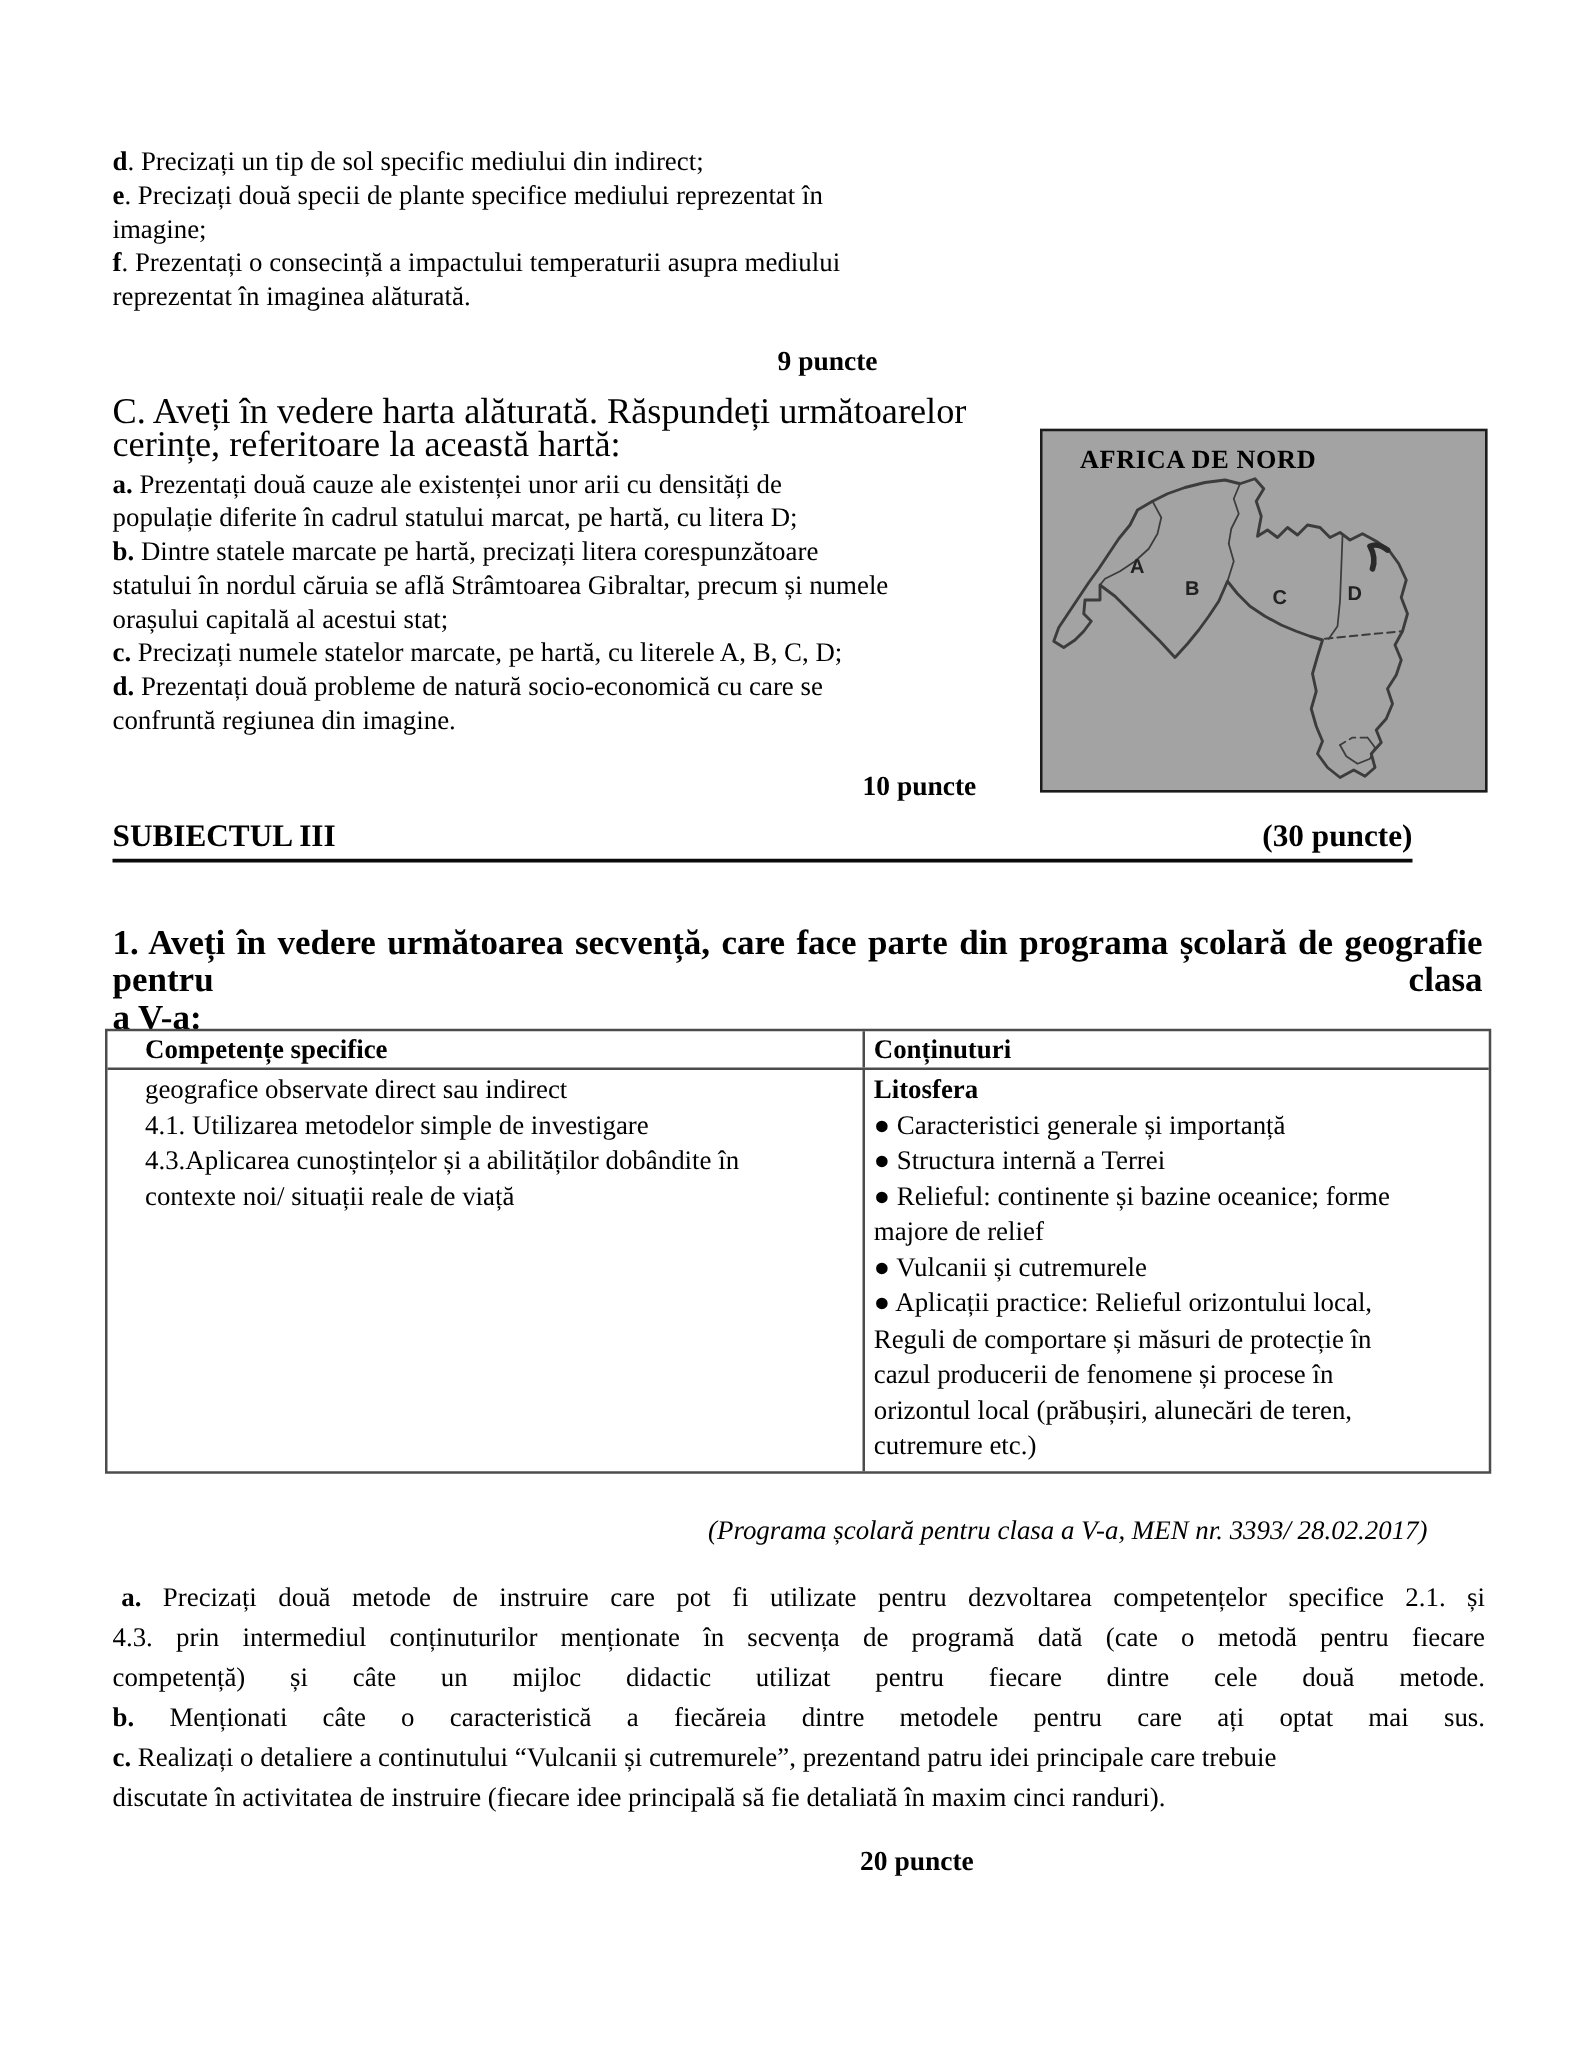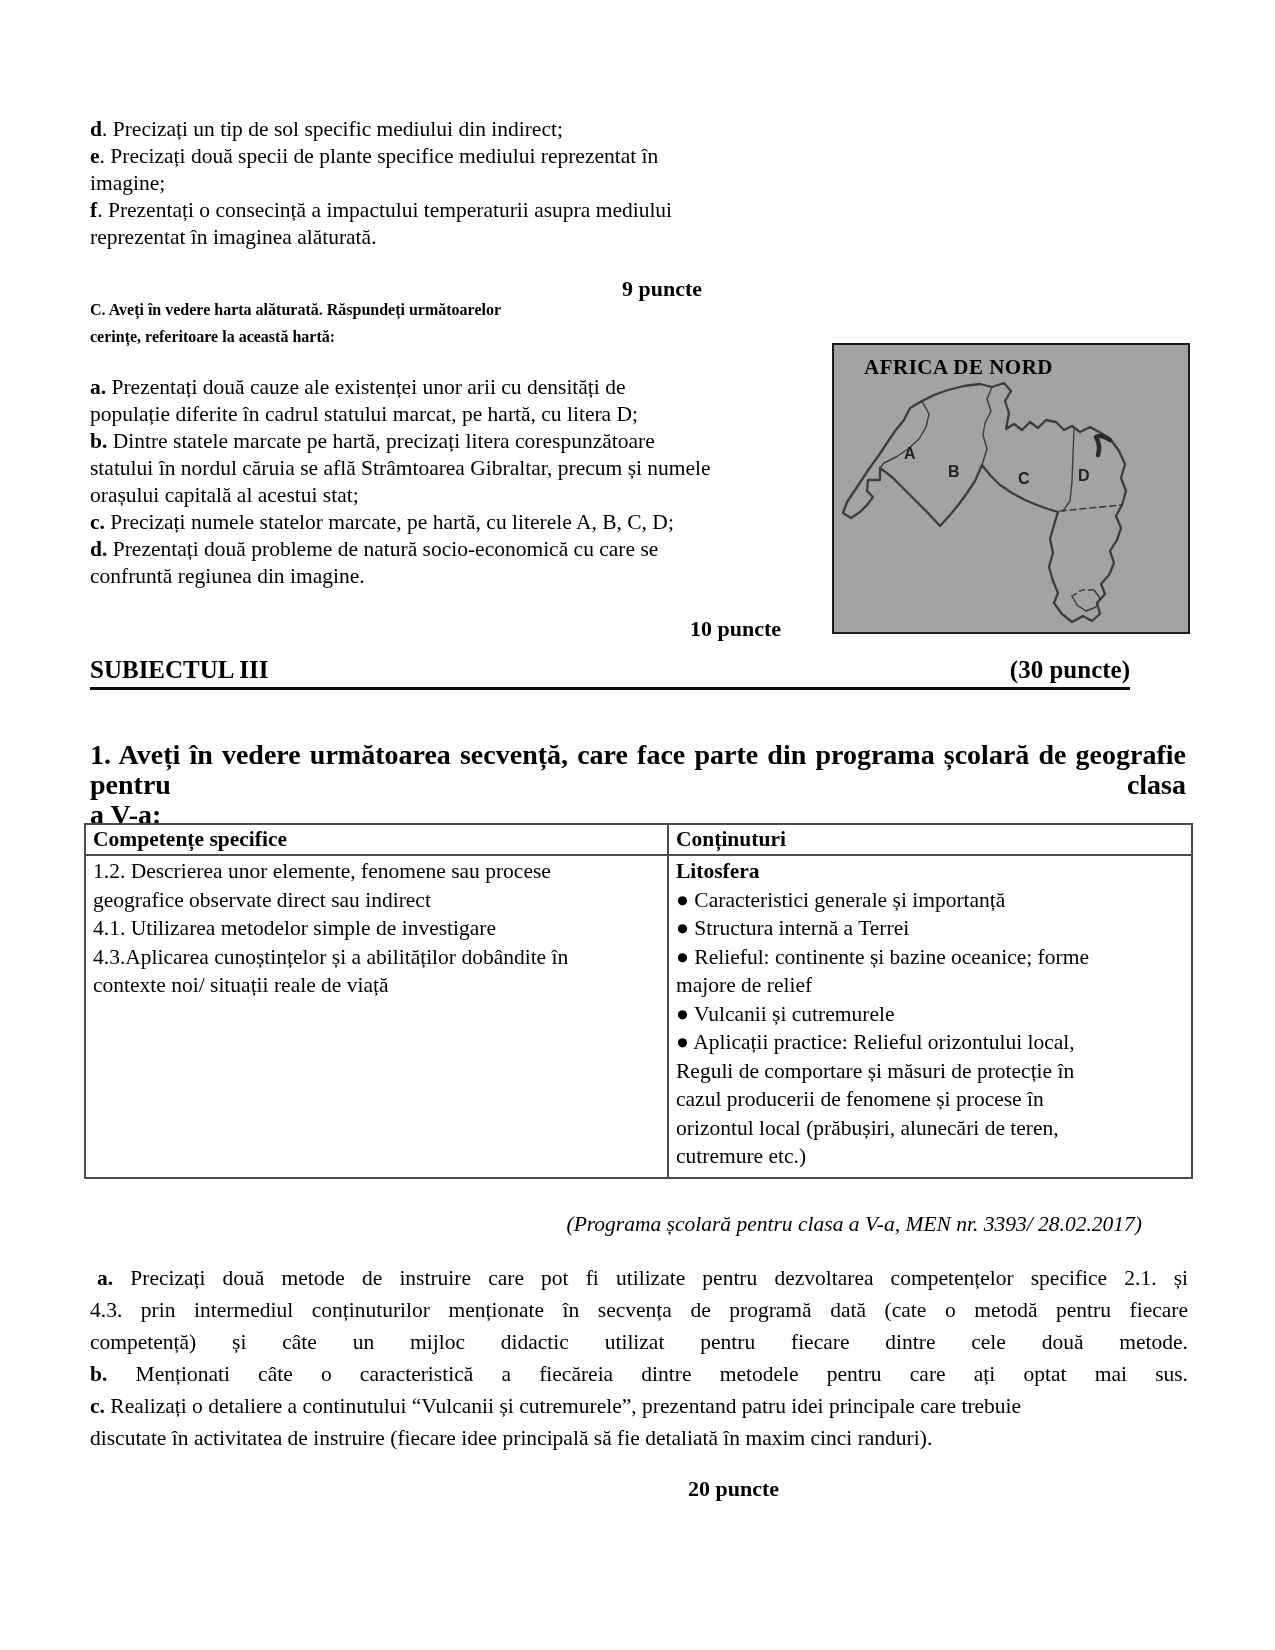--- a/index.html
+++ b/index.html
@@ -15,22 +15,22 @@
   .b { font-weight:bold; }
 
   
   .block-def { position:absolute; left:90px; top:116px; width:680px; font-size:21.5px; line-height:27px; }
 
   .pts { position:absolute; font-size:22px; font-weight:bold; }
   .pts9  { left:622px; top:276px; }
   .pts10 { left:690px; top:616px; }
   .pts20 { left:688px; top:1452px;margin-top:24px; }
 
-  .heading-c { position:absolute; left:90px; top:296px; width:680px;
-               font-size:16px; line-height:27px; font-weight:bold; }
+  .heading-c { position:absolute; left:90px; top:316px; width:680px;
+               font-size:29px; line-height:27px; font-weight:normal; }
 
   .block-abcd { position:absolute; left:90px; top:374px; width:745px; font-size:21.5px; line-height:27px; }
 
   
   .map-box { position:absolute; left:832px; top:343px; width:358px; height:291px;
              border:2px solid #1b1b1b; background:#a3a3a3; }
   .map-title { position:absolute; left:30px; top:10px; font-size:21px; font-weight:bold;
                letter-spacing:0.5px; white-space:nowrap; }
   .map-box svg { position:absolute; left:0; top:0; }
   .map-label { position:absolute; font-family:"Liberation Sans", sans-serif;
@@ -45,21 +45,21 @@
   .heading-q1 { position:absolute; left:90px; top:740px; width:1096px;
                 font-size:28px; line-height:30px; font-weight:bold;
                 text-align:justify; }
   .heading-q1 .l1 { text-align:justify; text-align-last:justify; white-space:normal; }
 
   
   .ptable { position:absolute; left:84px; top:823px; width:1109px;
             border:2px solid #4c4c4c; font-size:21.5px; }
   .trow-h { display:flex; border-bottom:2px solid #4c4c4c; font-weight:bold; }
   .trow-b { display:flex; }
-  .tc-l { width:583px; border-right:2px solid #4c4c4c; padding:1px 7px 6px 7px; }
+  .tc-l { width:583px; border-right:2px solid #4c4c4c; padding:1px 7px 6px 7px;margin-left:23px; }
   .tc-r { flex:1; padding:1px 7px 6px 7px; }
   .trow-h .tc-l, .trow-h .tc-r { padding:0 7px; line-height:29px; }
   .trow-b .tc-l, .trow-b .tc-r { line-height:28.5px; }
   .tline { white-space:nowrap; }
 
   .citation { position:absolute; right:133px; top:1212px; font-size:21.5px; font-style:italic;
               white-space:nowrap; }
 
   
   .block-tasks { position:absolute; left:90px; top:1262px; width:1098px;
@@ -153,21 +153,20 @@
     <div>a V-a:</div>
   </div>
 
   <div class="ptable">
     <div class="trow-h">
       <div class="tc-l">Competențe specifice</div>
       <div class="tc-r">Conținuturi</div>
     </div>
     <div class="trow-b">
       <div class="tc-l">
-          <div class="tline">1.2. Descrierea unor elemente, fenomene sau procese</div>
           <div class="tline">geografice observate direct sau indirect</div>
           <div class="tline">4.1. Utilizarea metodelor simple de investigare</div>
           <div class="tline">4.3.Aplicarea cunoștințelor și a abilităților dobândite în</div>
           <div class="tline">contexte noi/ situații reale de viață</div>
         </div>
       <div class="tc-r">
           <div class="tline"><span class="b">Litosfera</span><span></span></div>
           <div class="tline"><span class="b"></span><span>● Caracteristici generale și importanță</span></div>
           <div class="tline"><span class="b"></span><span>● Structura internă a Terrei</span></div>
           <div class="tline"><span class="b"></span><span>● Relieful: continente și bazine oceanice; forme</span></div>

